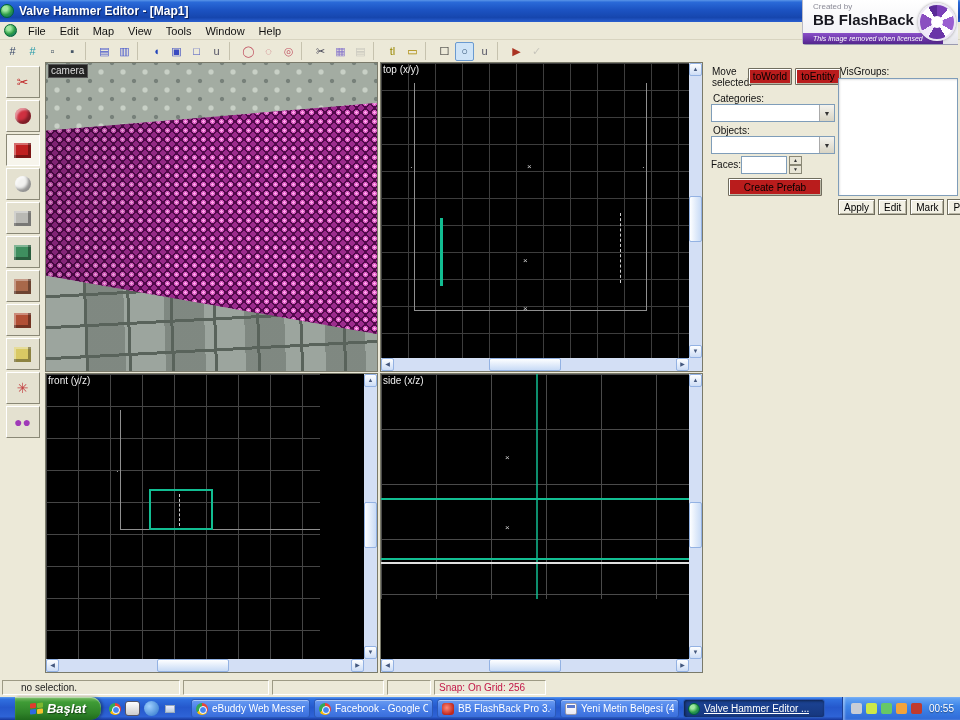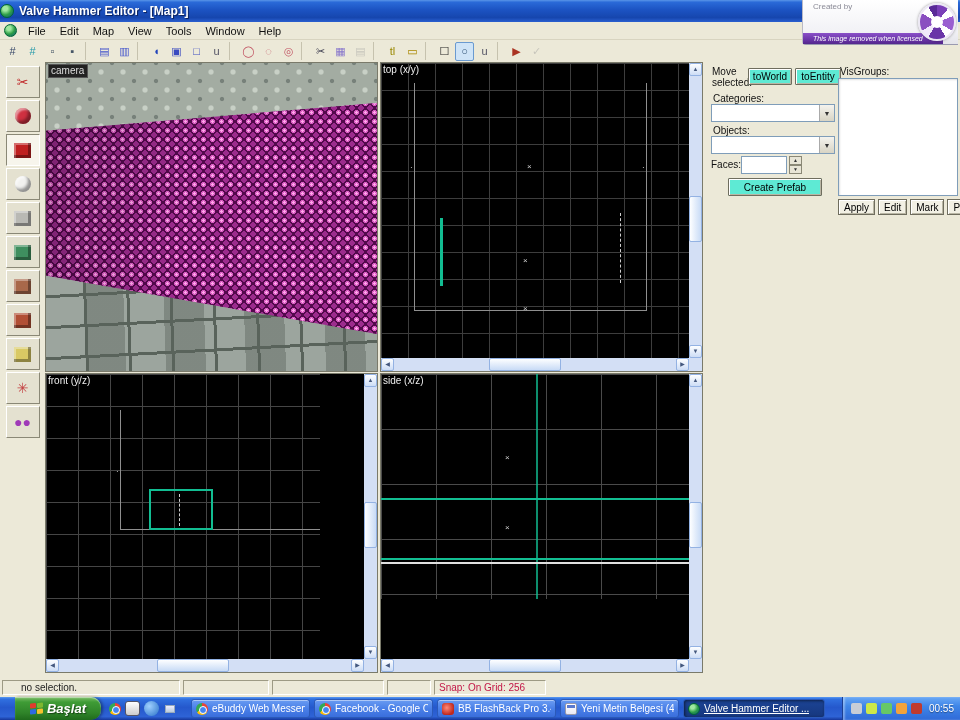--- a/index.html
+++ b/index.html
@@ -107,21 +107,21 @@
   .sb-btn { position:absolute; width:13px; height:13px; background:linear-gradient(180deg,#fdfeff,#cdddf6);
     border:1px solid #93b2e3; border-radius:2px; color:#44587e; font-size:6px; line-height:11px; text-align:center; }
   .sb-thumb { position:absolute; background:linear-gradient(90deg,#fdfeff,#c8dbf6); border:1px solid #93b2e3; border-radius:2px; }
   .vsb .t { left:0; top:45%; width:13px; height:46px; }
   .hsb .t { top:0; left:35%; height:13px; width:72px; background:linear-gradient(180deg,#fdfeff,#c8dbf6); }
   .sb-corner { position:absolute; right:0; bottom:0; width:13px; height:13px; background:var(--scrollbar-track); }
 
   
   .right-panel { position:absolute; left:703px; top:62px; width:257px; height:616px; background:#ece9d8; }
   .obj-label { position:absolute; color:#111; }
-  .xp-btn { position:absolute; background:#5eead4; border:1px solid #6f6d5e;
+  .xp-btn { position:absolute; background:#b91c1c; border:1px solid #6f6d5e;
     box-shadow:inset 1px 1px 0 #fff, inset -1px -1px 0 #b9b6a4; font-size:10px;
     display:flex; align-items:center; justify-content:center; cursor:default; border-radius:1px; }
   .combo { position:absolute; height:18px; background:#fff; border:1px solid #7f9db9; display:flex; }
   .combo .val { flex:1; padding:2px 3px; font-size:10px; color:#222; overflow:hidden; }
   .combo .drop { width:15px; background:linear-gradient(180deg,#f4f3ee,#d8d4c4); border-left:1px solid #aaa;
     display:flex; align-items:center; justify-content:center; font-size:7px; color:#333; }
   .spin-field { position:absolute; background:#fff; border:1px solid #7f9db9; font-size:10px; padding:2px 3px; color:#222; }
   .spin-arrows { position:absolute; width:13px; display:flex; flex-direction:column; }
   .spin-arrows div { flex:1; background:#e8e5d6; border:1px solid #8a8876; font-size:5px; line-height:7px; text-align:center; color:#333; }
   .listbox { position:absolute; background:#fff; border:1px solid #7f9db9; box-shadow:inset 1px 1px 2px rgba(0,0,0,.12); }
@@ -221,20 +221,21 @@
     <div class="tb-btn" style="color: rgb(34, 34, 34);">☐</div>
     <div class="tb-btn active" style="color: rgb(51, 85, 119);">○</div>
     <div class="tb-btn" style="color: rgb(85, 85, 102);">u</div>
     <div class="tb-sep"></div>
     <div class="tb-btn" style="color: rgb(170, 51, 34);">▶</div>
     <div class="tb-btn disabled" style="color: rgb(153, 153, 153);">✓</div>
   </div>
 
 <div class="watermark">
   <div class="wm-created">Created by</div>
+  <div class="wm-product">BB FlashBack</div>
   <div class="wm-banner">This image removed when licensed</div>
   <div class="wm-logo"></div>
 </div>
 
 <div class="palette" id="tool-palette">
     <div class="tool-btn">
       <div class="tool-glyph" style="color: rgb(194, 48, 48);">✂</div>
     </div>
     <div class="tool-btn">
       <div class="tool-shape-circle" style="background-color: rgb(207, 48, 64);"></div>

